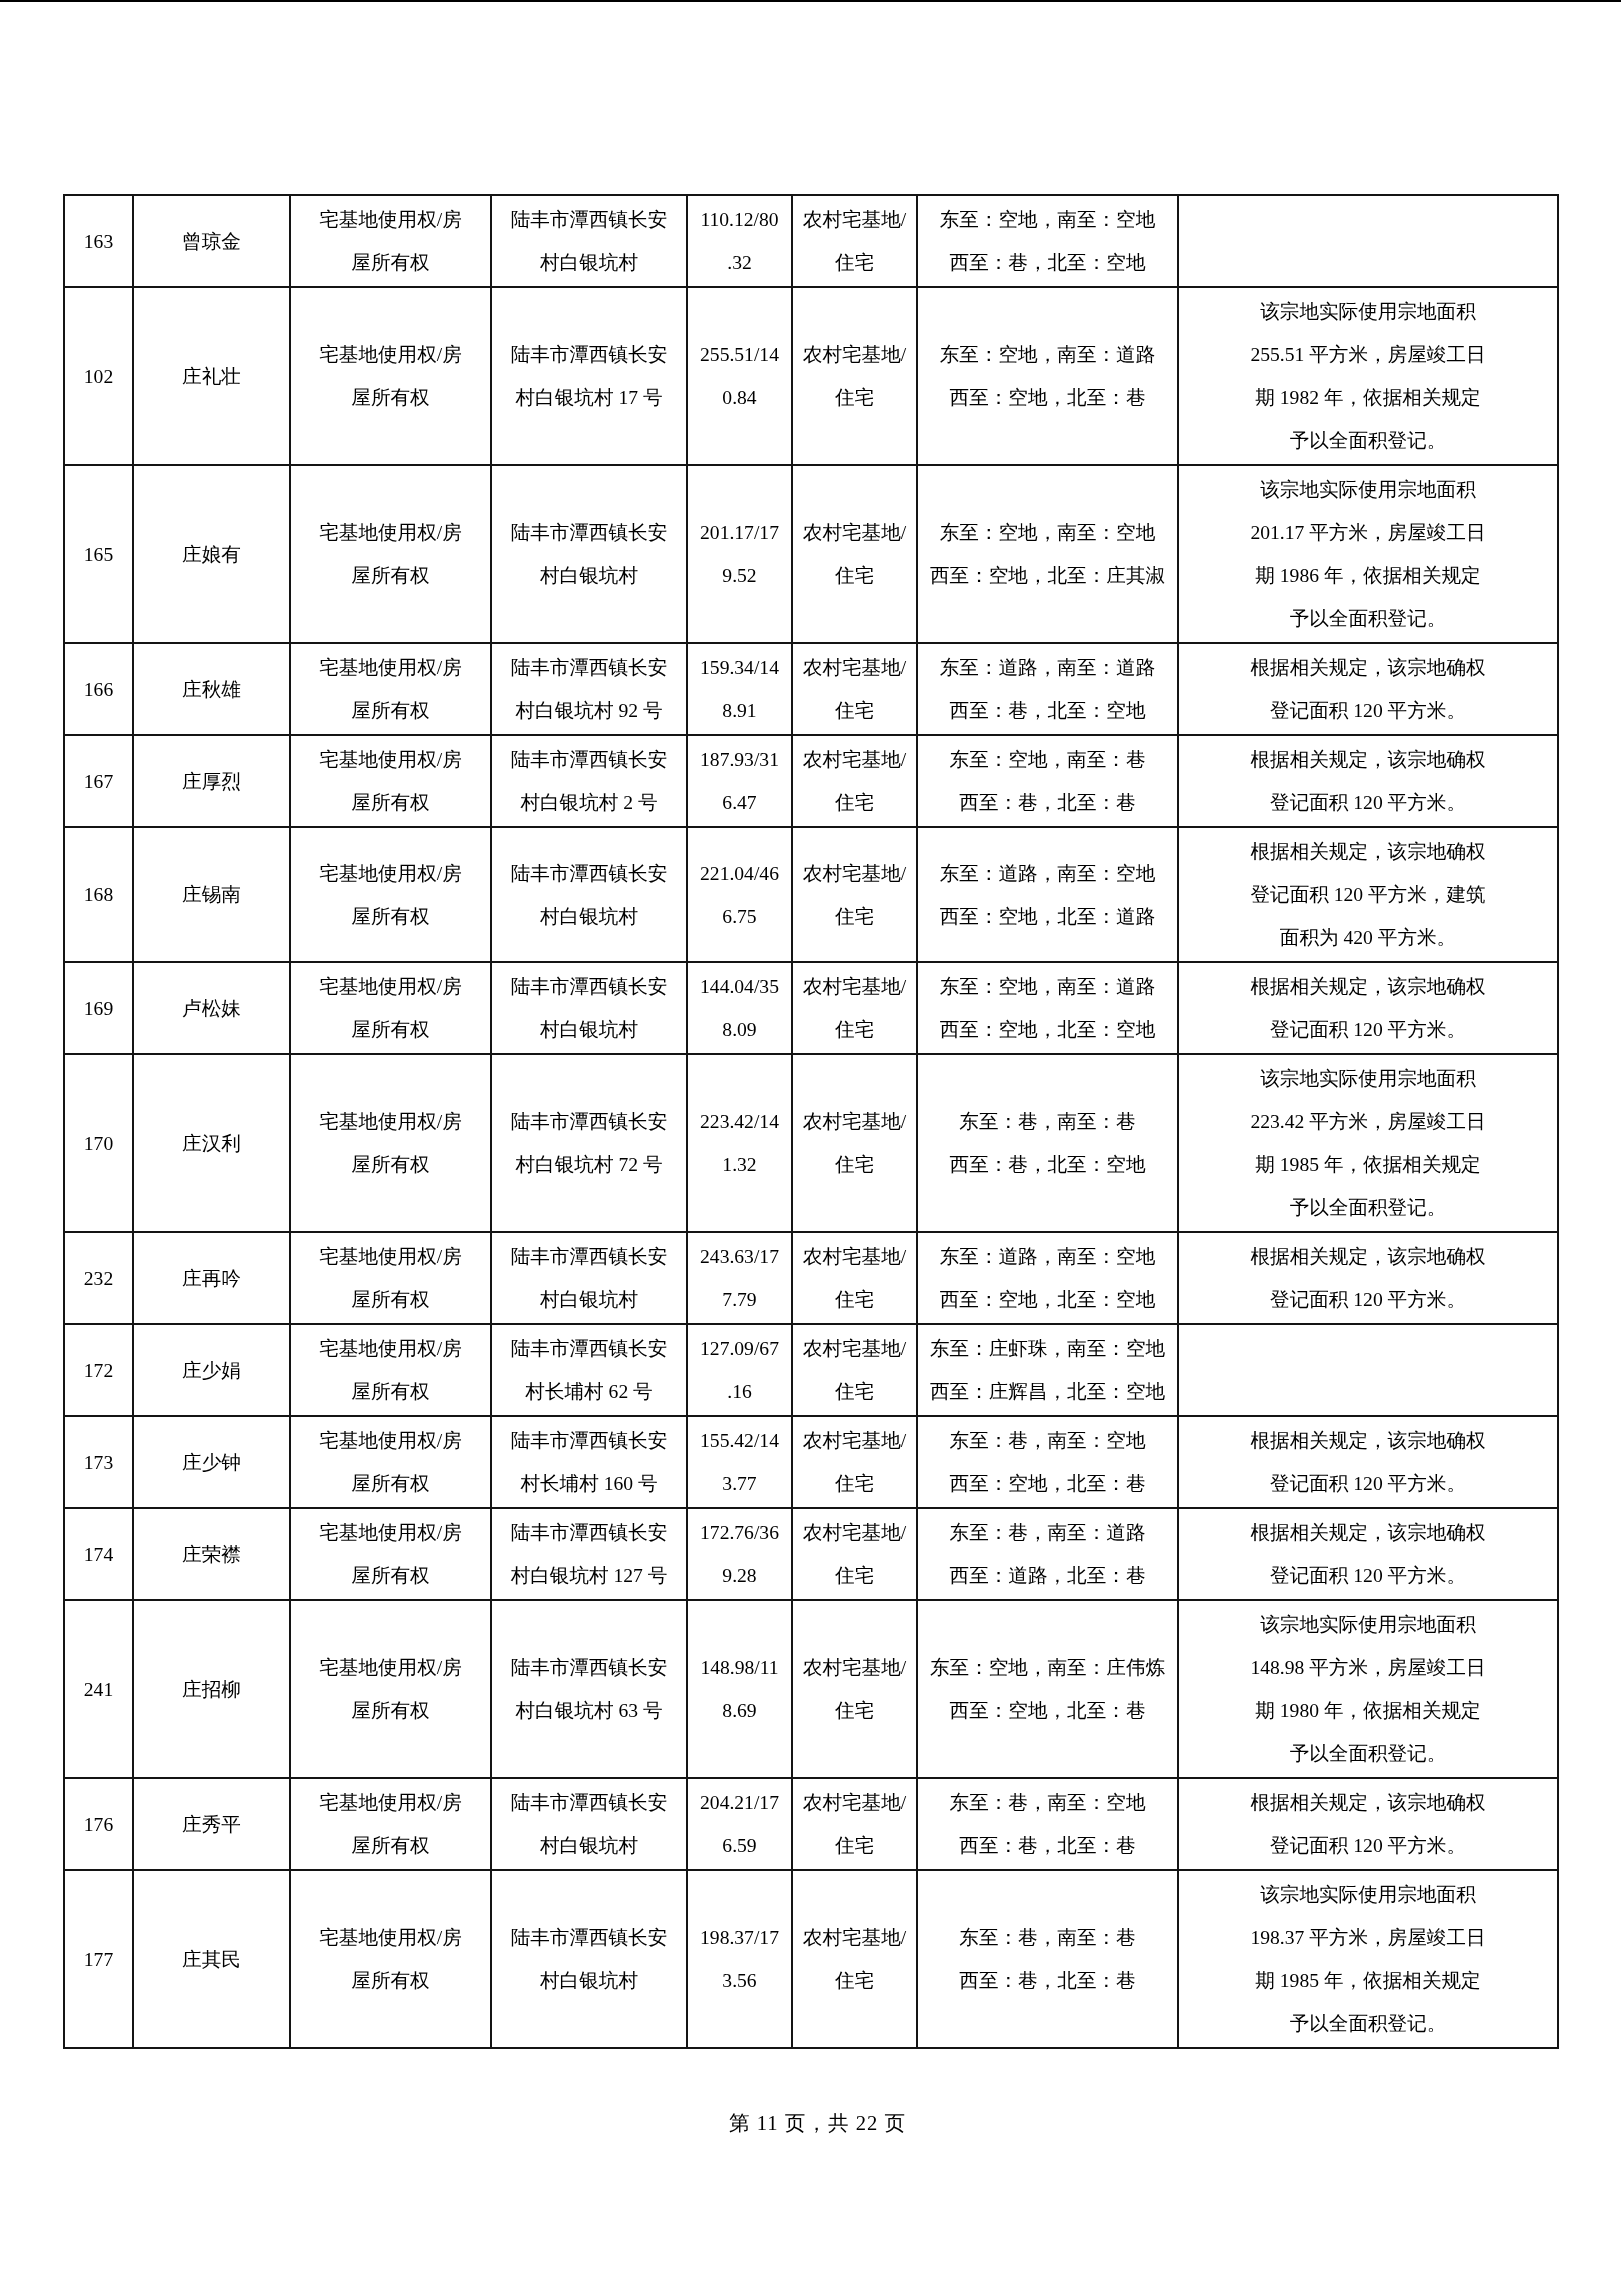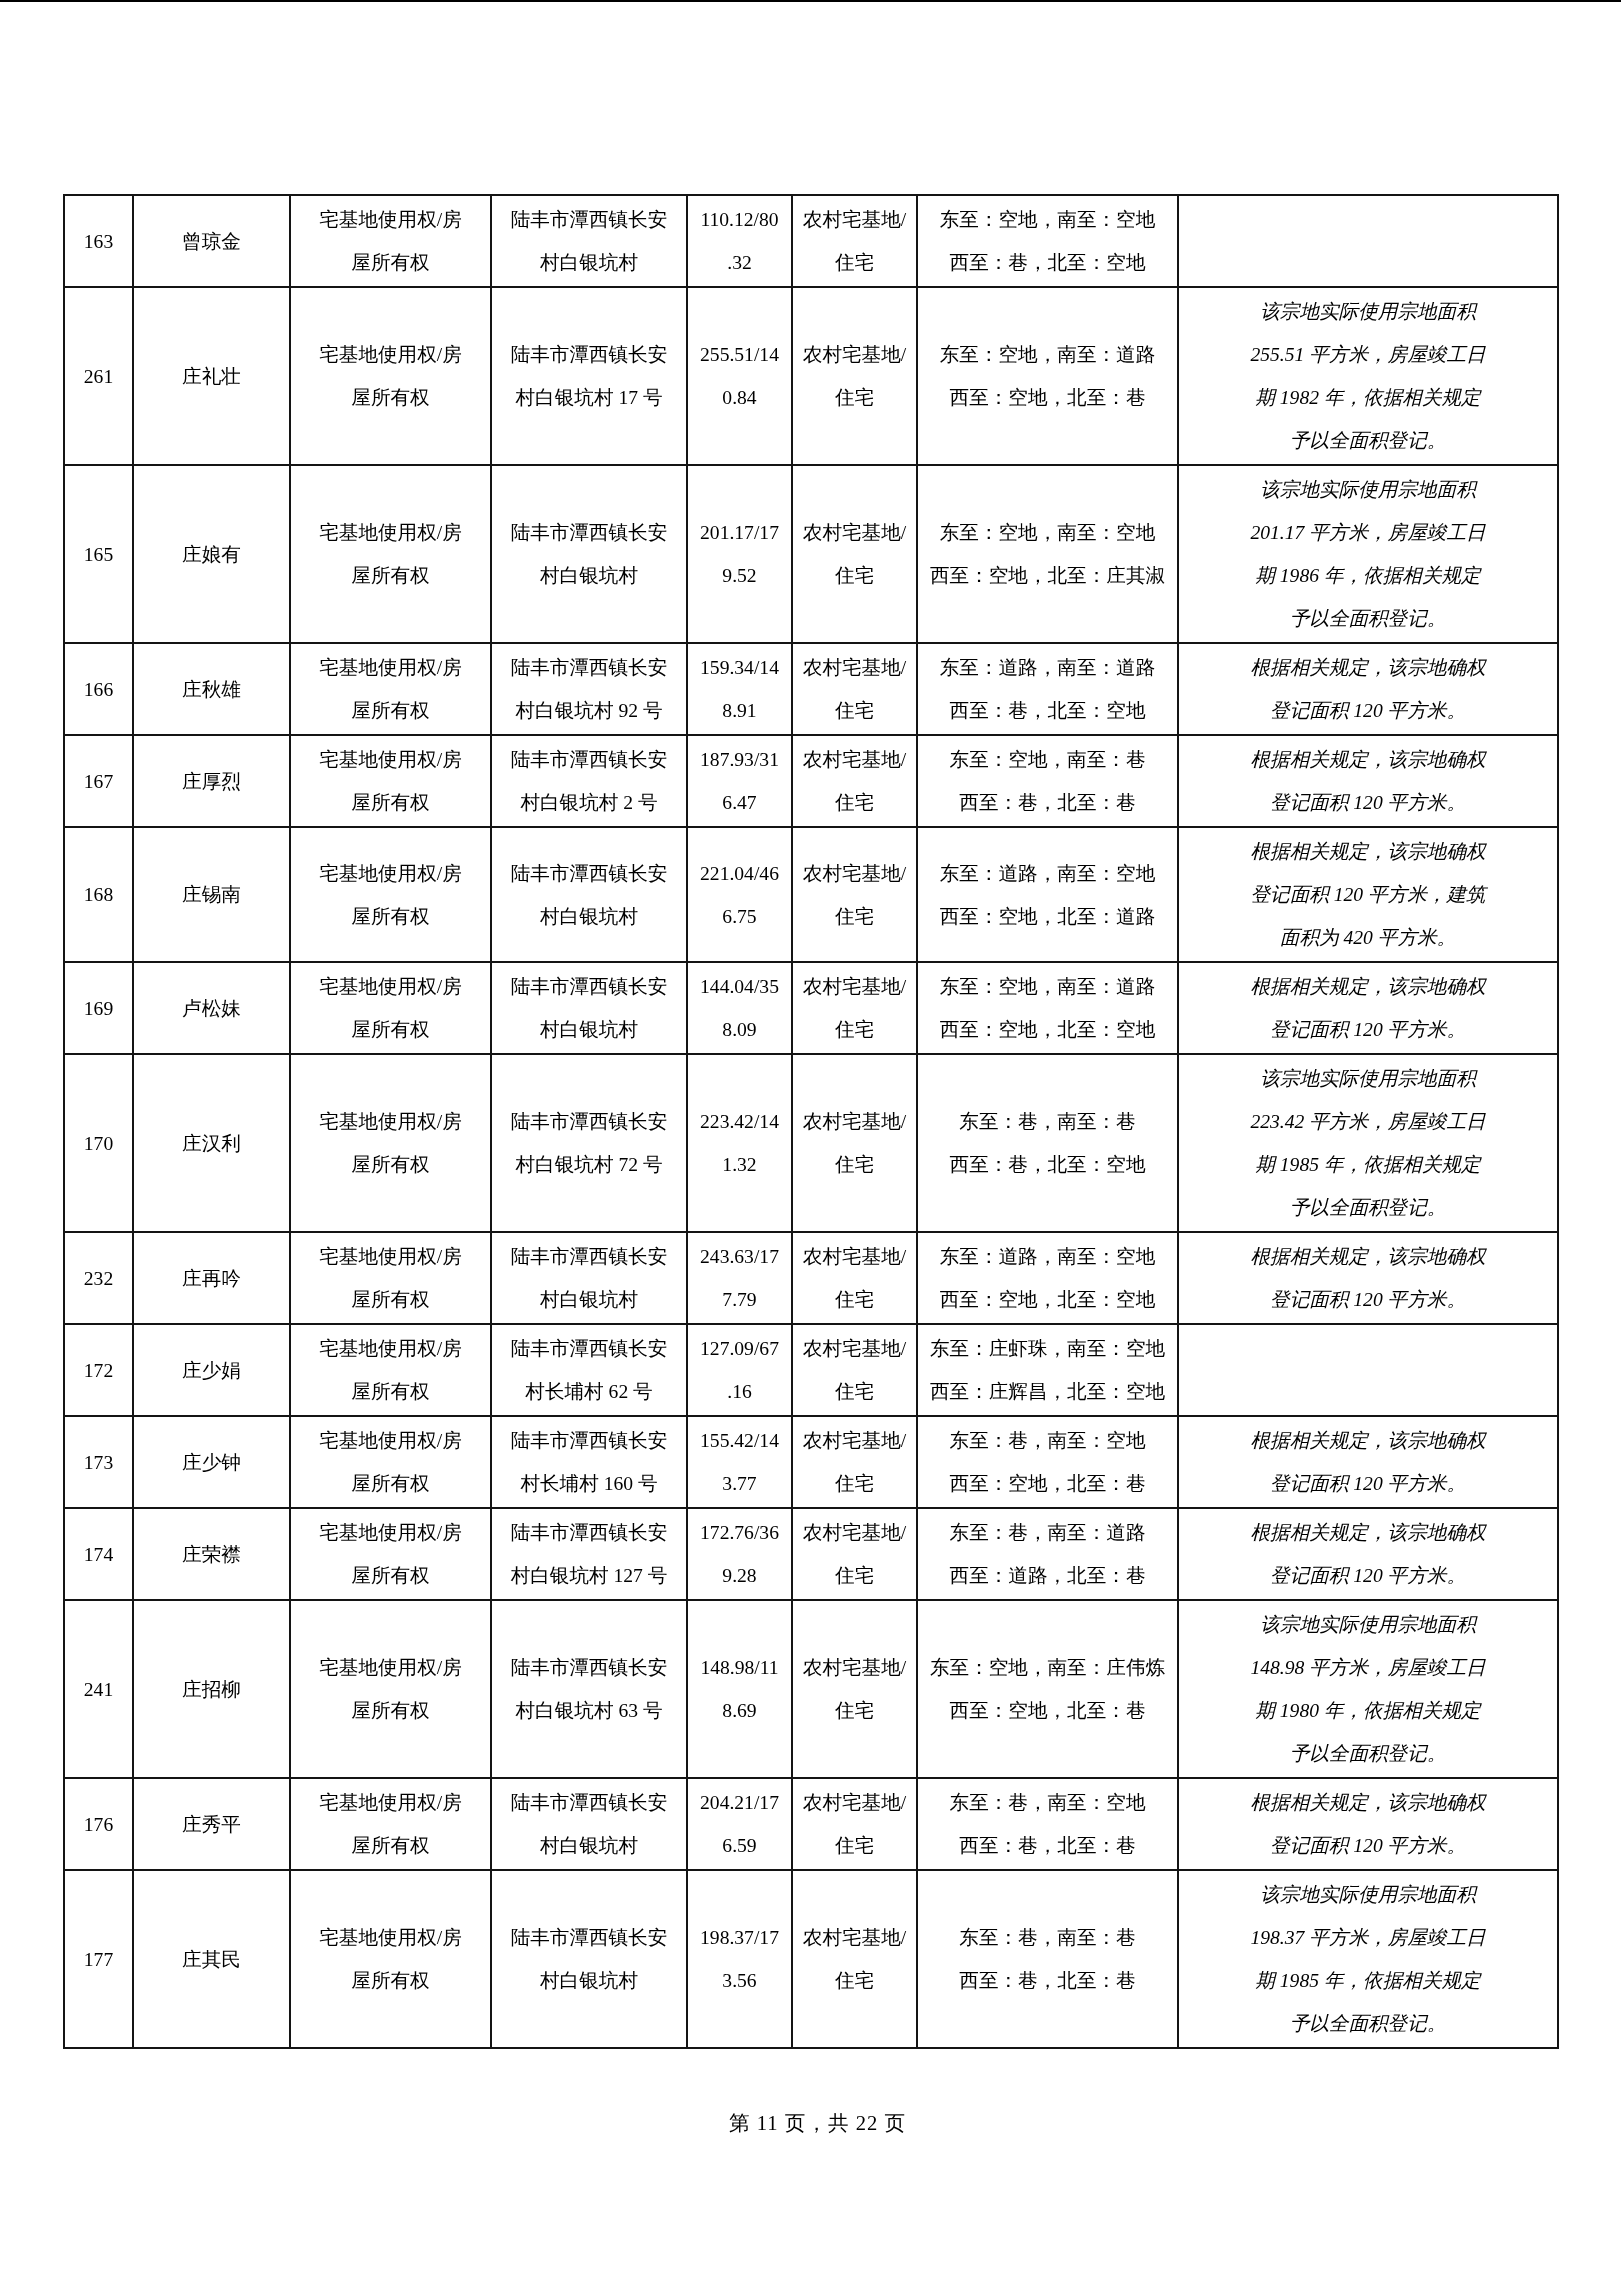--- a/index.html
+++ b/index.html
@@ -26,21 +26,21 @@
     border:2px solid #141414;
     font-size:19.6px;
     line-height:43px;
     text-align:center;
     vertical-align:middle;
     padding:2px 7.8px;
     white-space:pre-line;
     overflow-wrap:break-word;
   }
   td.c-area{padding:2px 3.9px;}
-  td.c-remark{padding:2px 9.8px;font-style:italic;}
+  td.c-remark{padding:2px 9.8px;}
   .footer{
     position:absolute;
     left:0;top:2109px;
     width:100%;
     text-align:center;
     font-size:20.6px;
     line-height:29px;
     letter-spacing:1px;
     padding-left:7px;
   }
@@ -72,21 +72,21 @@
 村白银坑村</td>
     <td class="c-area">110.12/80
 .32</td>
     <td class="c-land">农村宅基地/
 住宅</td>
     <td class="c-bound">东至：空地，南至：空地
 西至：巷，北至：空地</td>
     <td class="c-remark"></td>
   </tr>
         <tr>
-    <td class="c-index">261</td>
+    <td class="c-index">102</td>
     <td class="c-owner">庄礼壮</td>
     <td class="c-right">宅基地使用权/房
 屋所有权</td>
     <td class="c-loc">陆丰市潭西镇长安
 村白银坑村 17 号</td>
     <td class="c-area">255.51/14
 0.84</td>
     <td class="c-land">农村宅基地/
 住宅</td>
     <td class="c-bound">东至：空地，南至：道路

